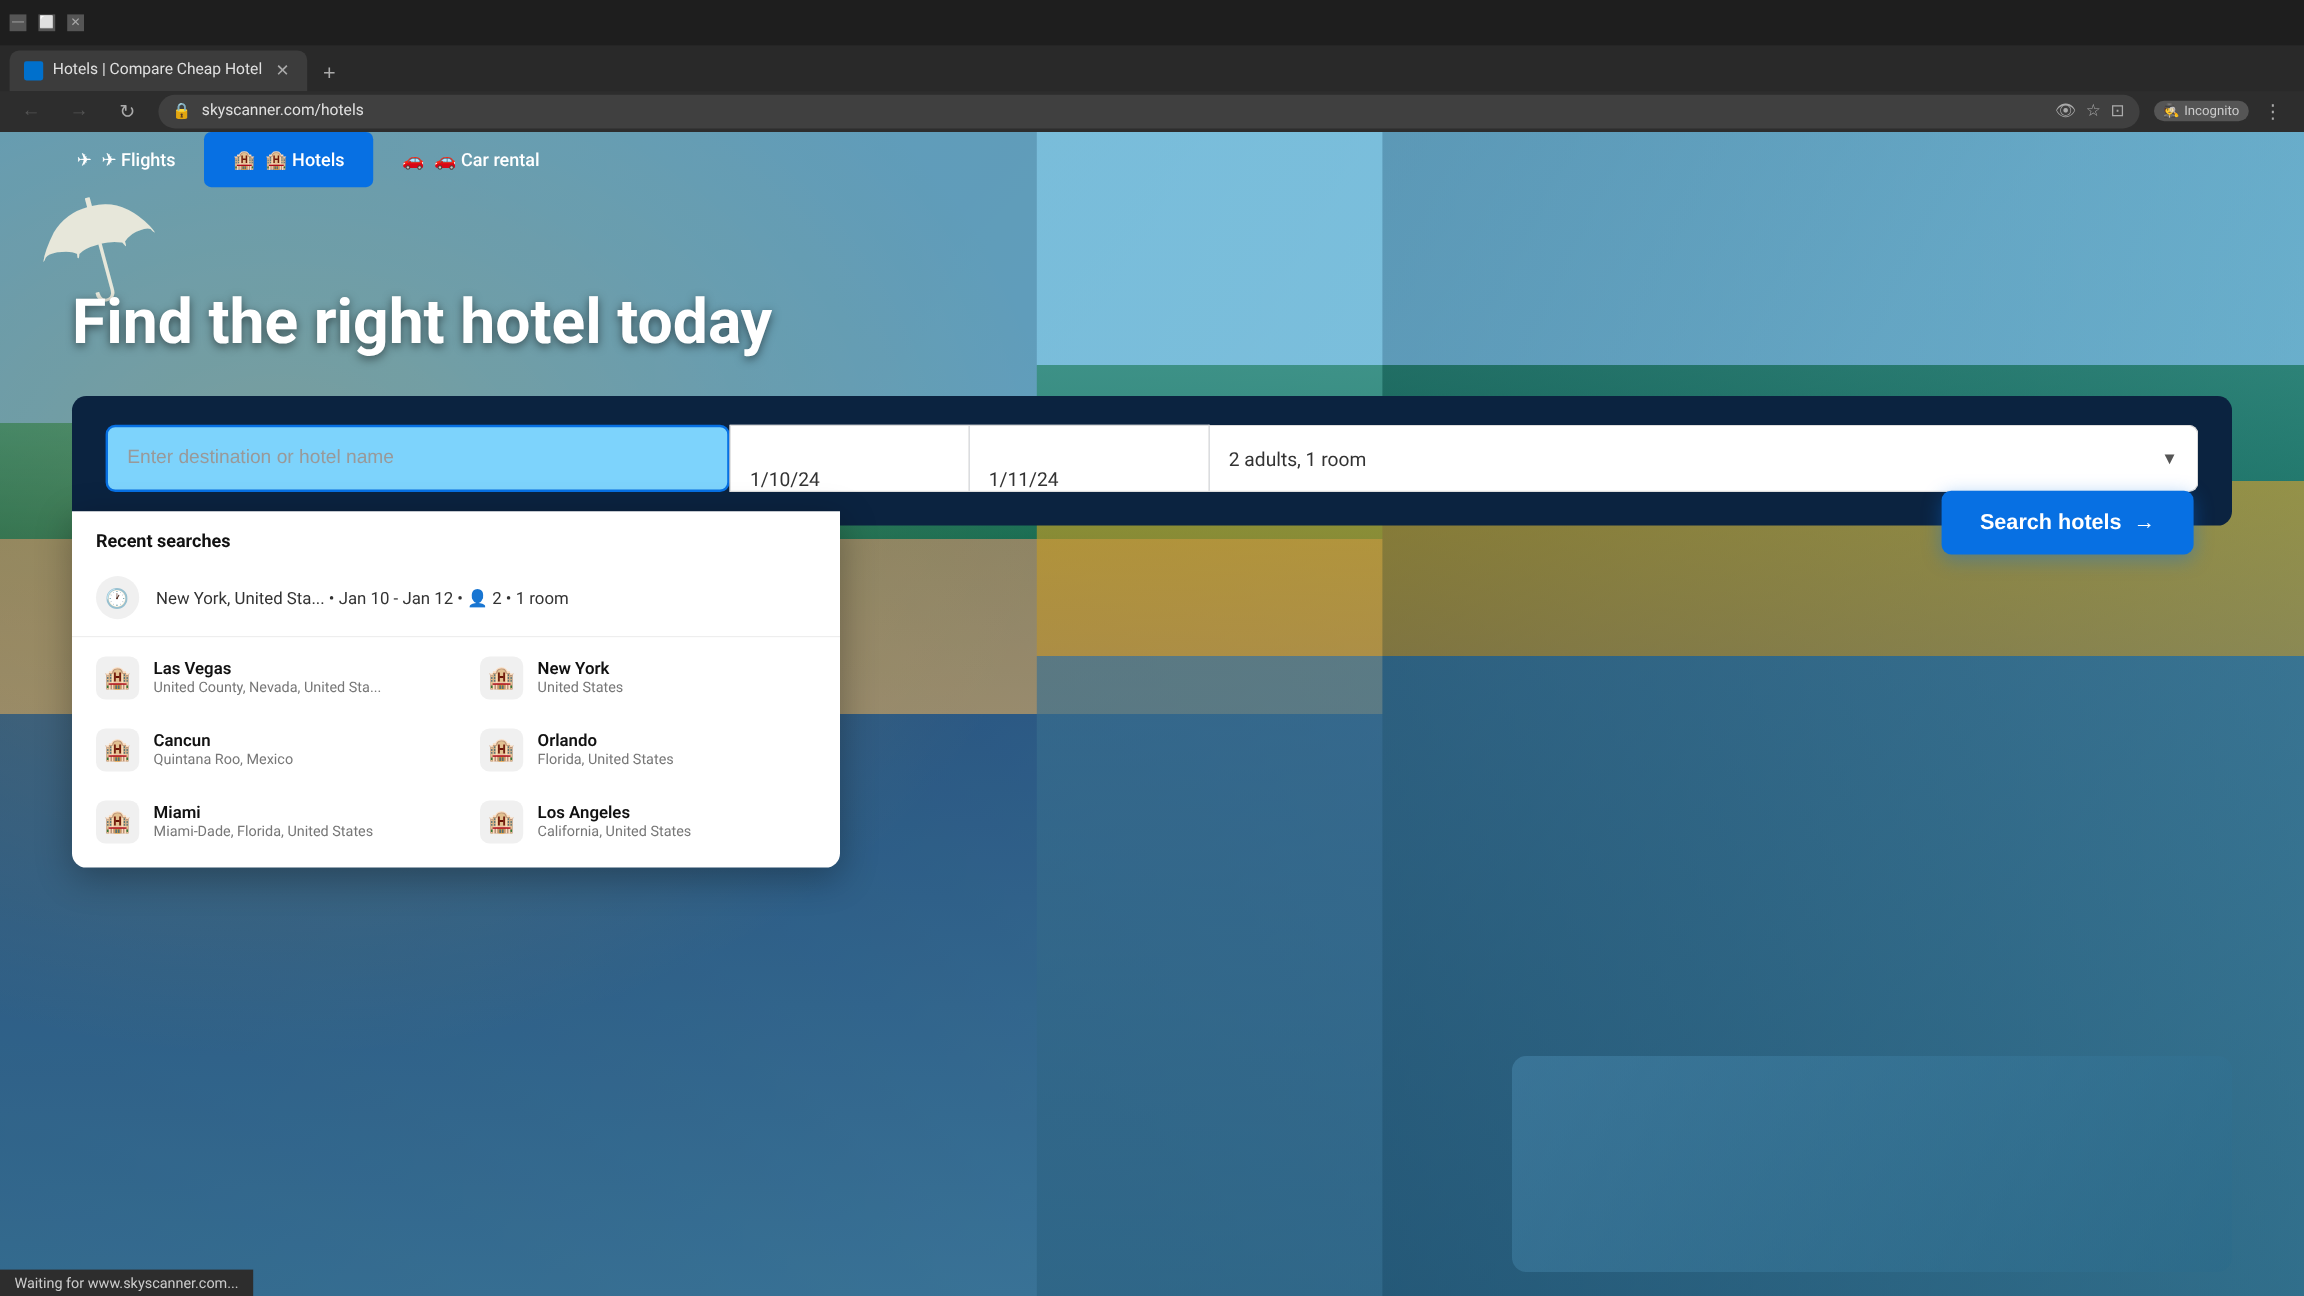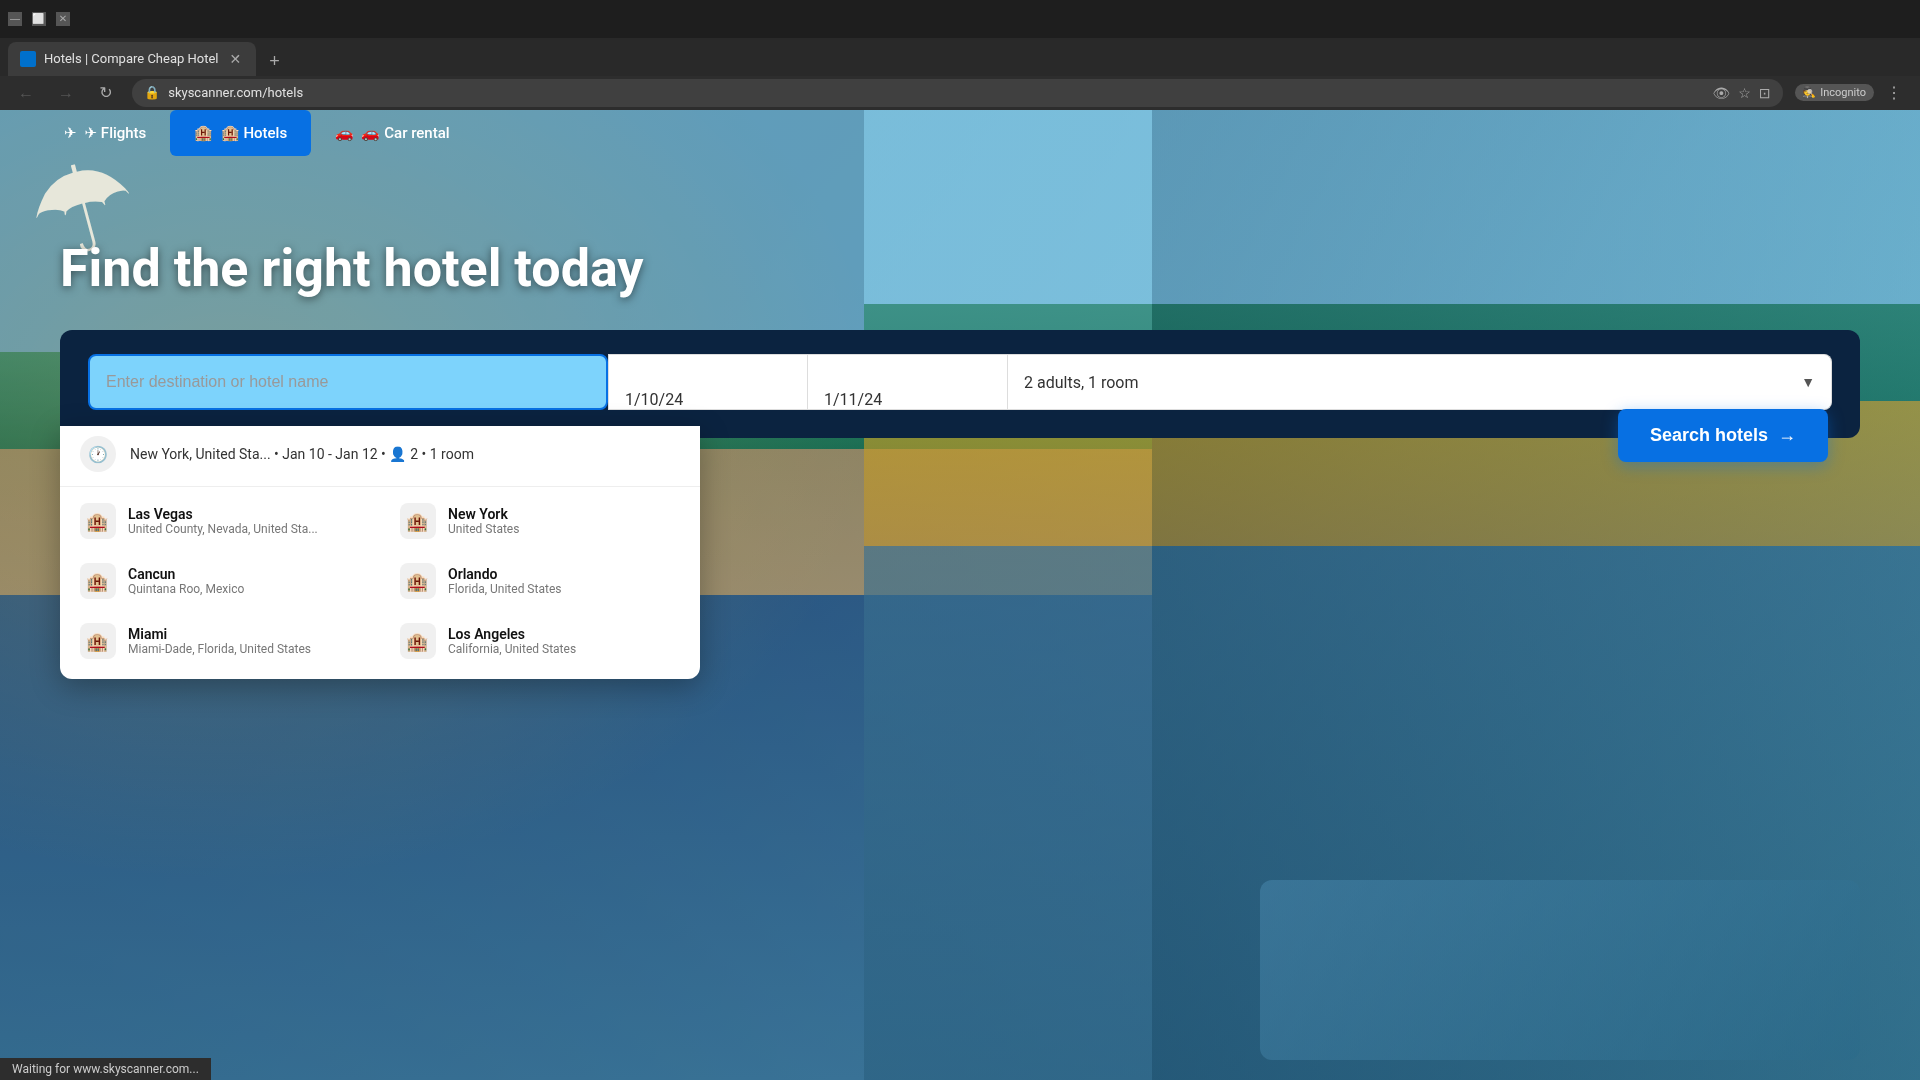--- a/index.html
+++ b/index.html
@@ -509,20 +509,21 @@
         <span style="color:#555; font-size:14px;">▼</span>
       </div>
     </div>
     <button class="search-btn">
       <span>Search hotels</span>
       <span>→</span>
     </button>
   </div>
 
   <div class="dropdown-panel">
+    <div class="dropdown-section-title">Recent searches</div>
     <div class="recent-item">
       <div class="recent-icon">🕐</div>
       <span class="recent-text">New York, United Sta... • Jan 10 - Jan 12 • 👤 2 • 1 room</span>
     </div>
     <div class="divider"></div>
     <div class="pop-dest-grid">
       <div class="pop-dest-item">
         <div class="pop-dest-icon">🏨</div>
         <div>
           <div class="pop-dest-name">Las Vegas</div>

